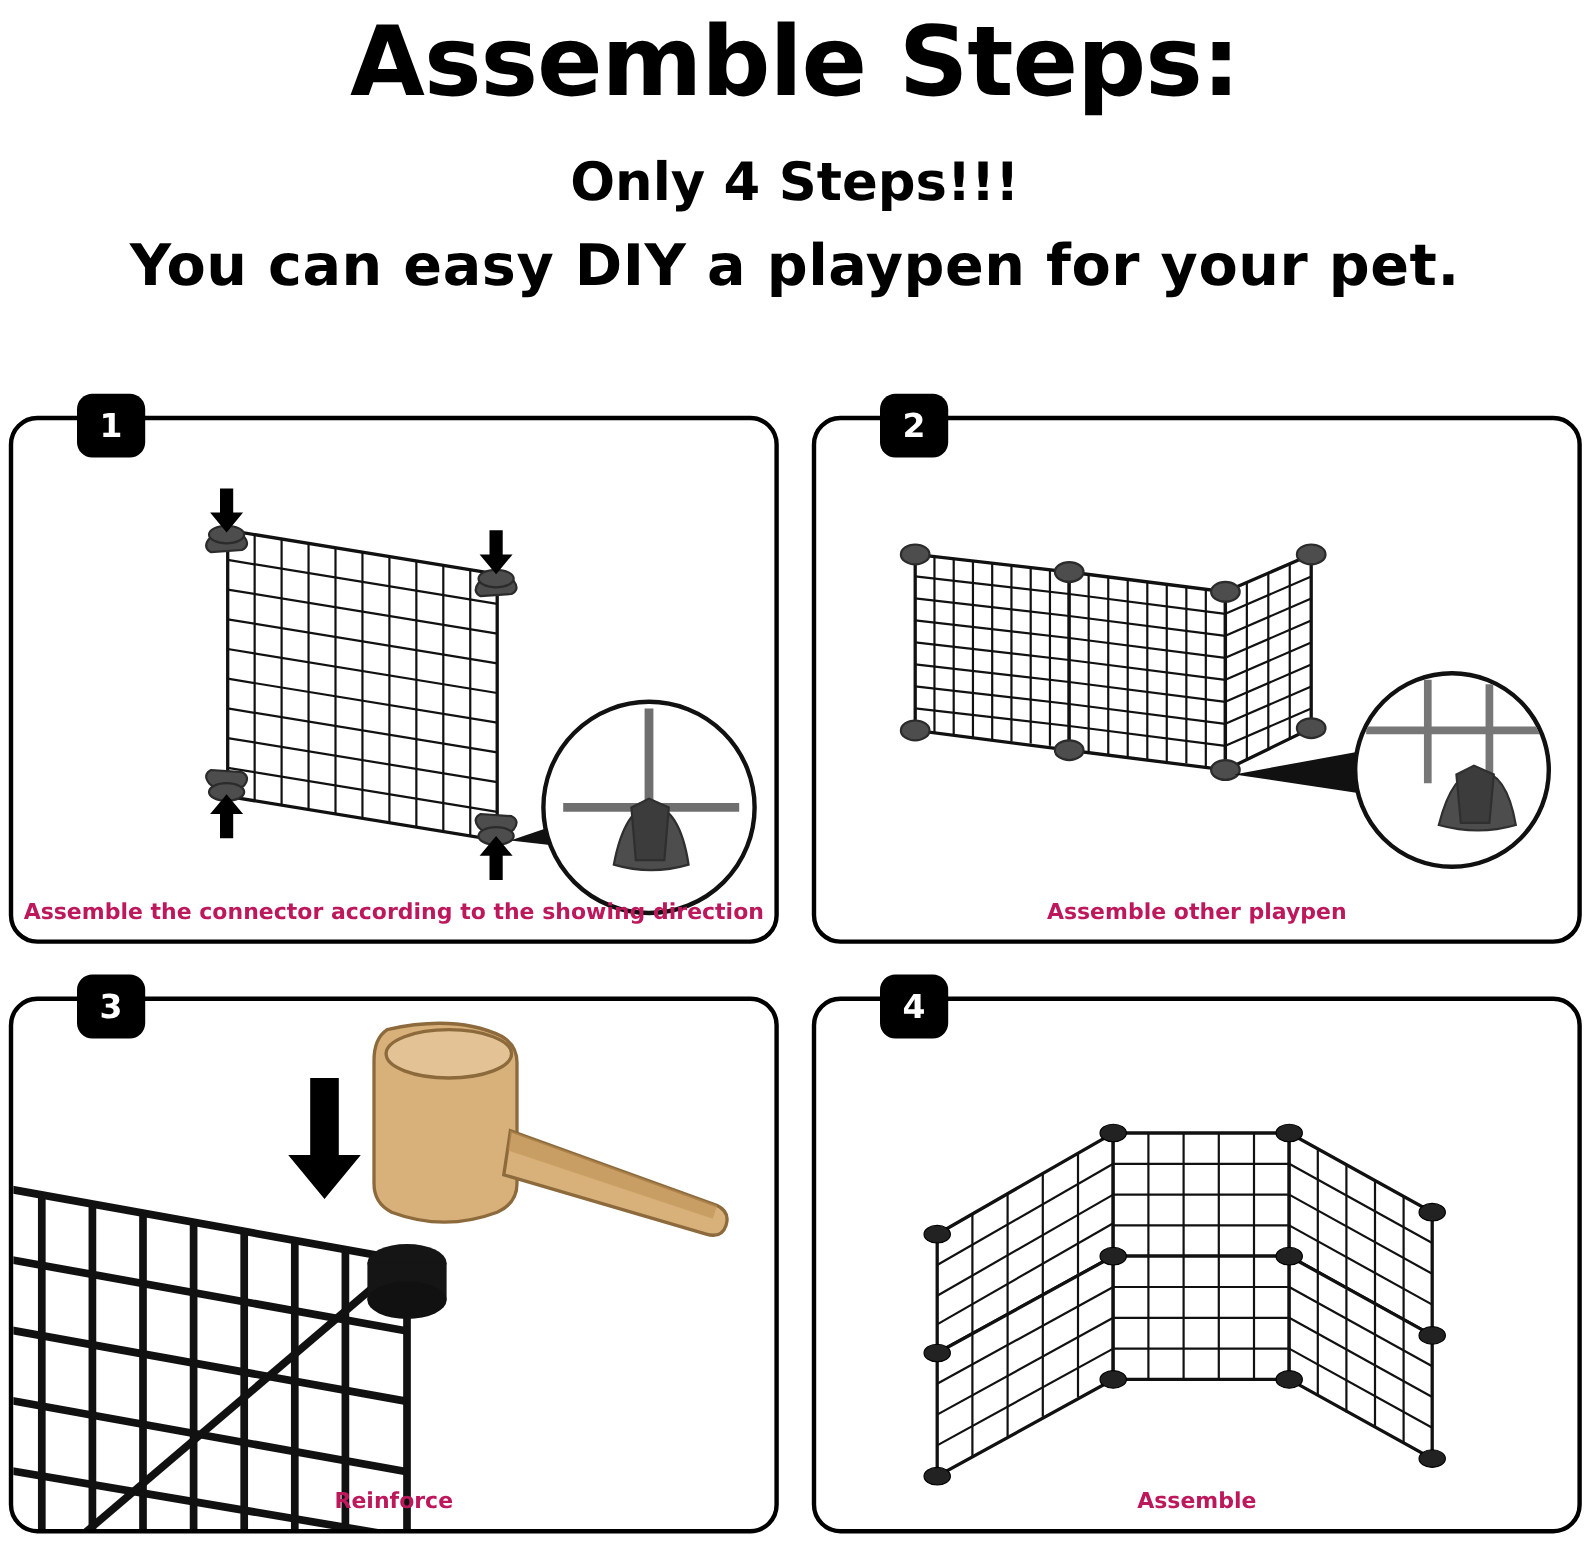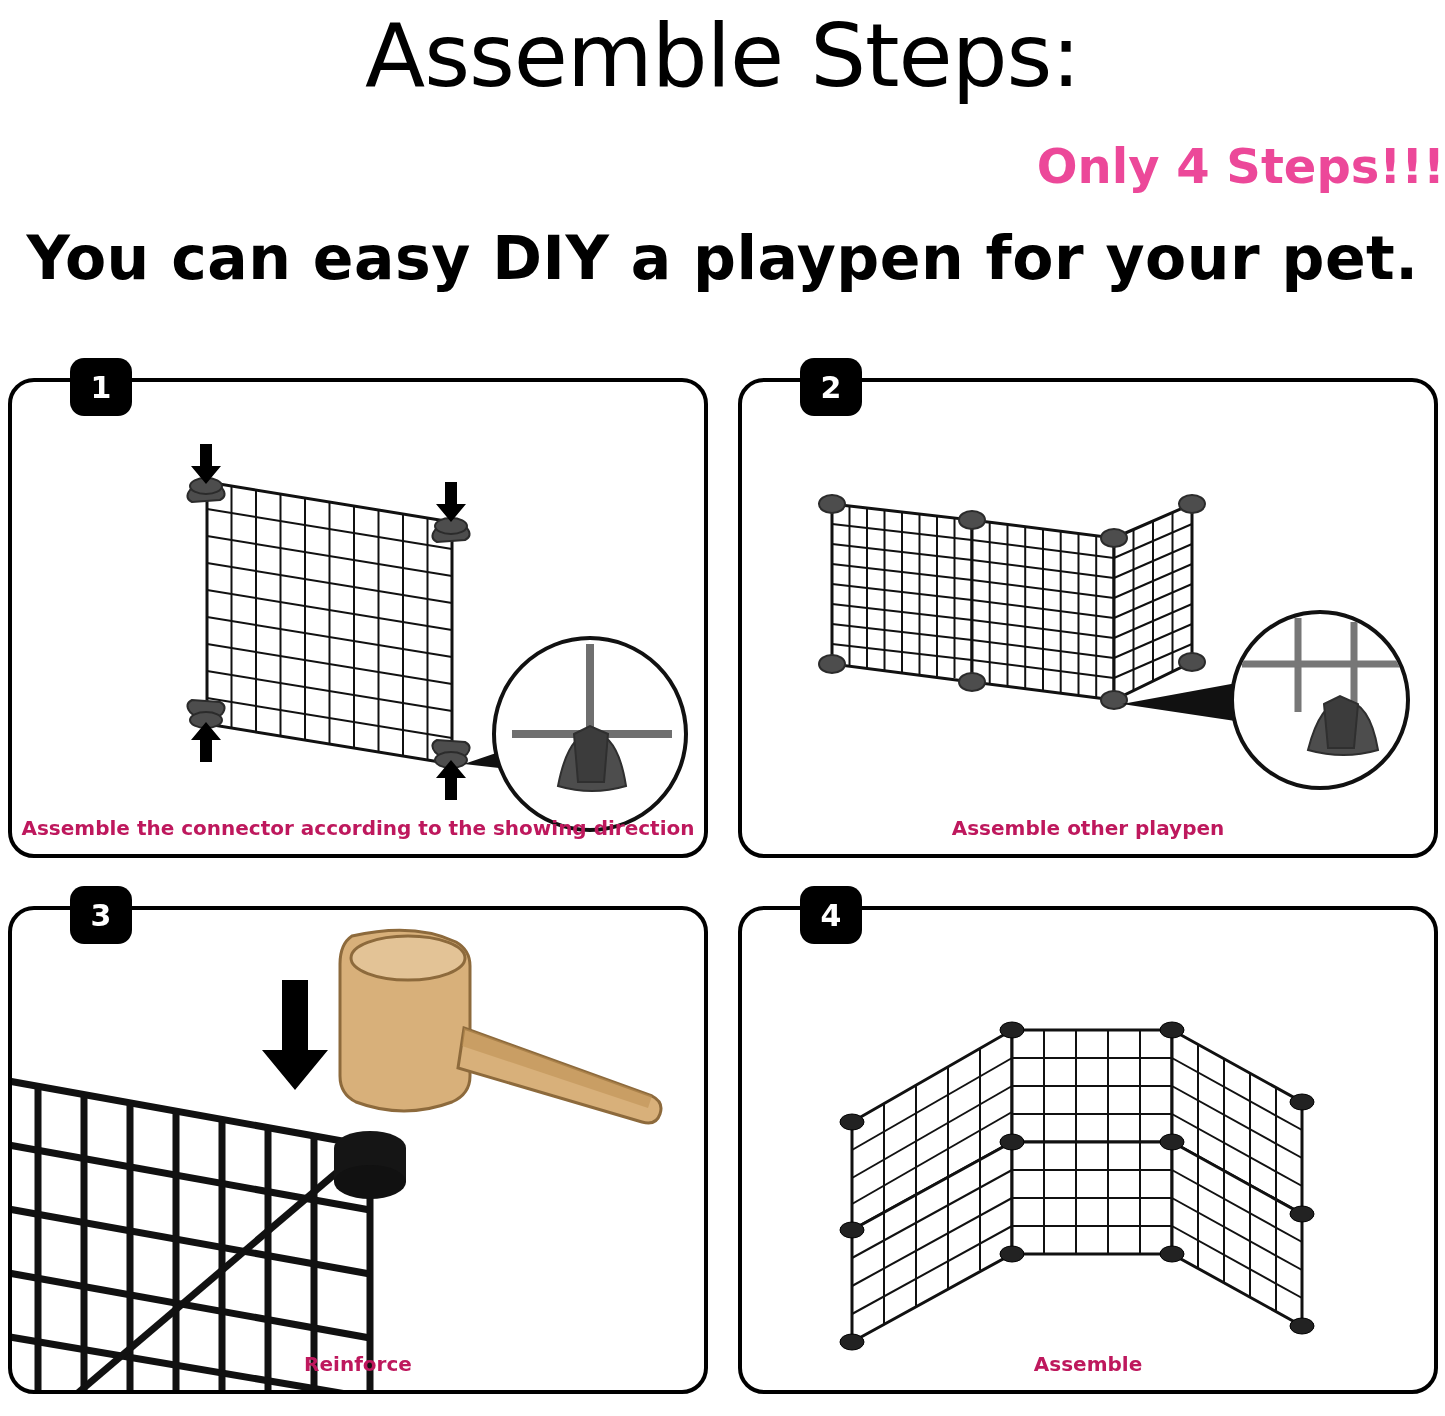--- a/index.html
+++ b/index.html
@@ -21,45 +21,44 @@
     background: #ffffff;
   }
 
   
   .header {
     text-align: center;
     padding-top: 4px;
   }
   .title {
     font-family: "DejaVu Sans", sans-serif;
-    font-weight: normal;
+    font-weight: bold;
     font-size: 88px;
     line-height: 1.0;
     letter-spacing: -1px;
     color: #000;
     margin: 0;
     padding-top: 8px;
   }
   .subtitle1 {
     font-family: "DejaVu Sans", sans-serif;
     font-weight: bold;
     font-size: 48px;
     line-height: 1.0;
-    color: #ec4899;
+    color: #000000;
     margin: 0;
     padding-top: 42px;
-    text-align: right;
   }
   .subtitle2 {
     font-family: "DejaVu Sans", sans-serif;
     font-weight: bold;
-    font-size: 60px;
+    font-size: 52px;
     line-height: 1.0;
     color: #000;
-    margin: 16px;
+    margin: 4px;
     padding-top: 22px;
     letter-spacing: 0.5px;
   }
 
   
   .steps-grid {
     position: absolute;
     top: 378px;
     left: 8px;
     width: 1430px;

